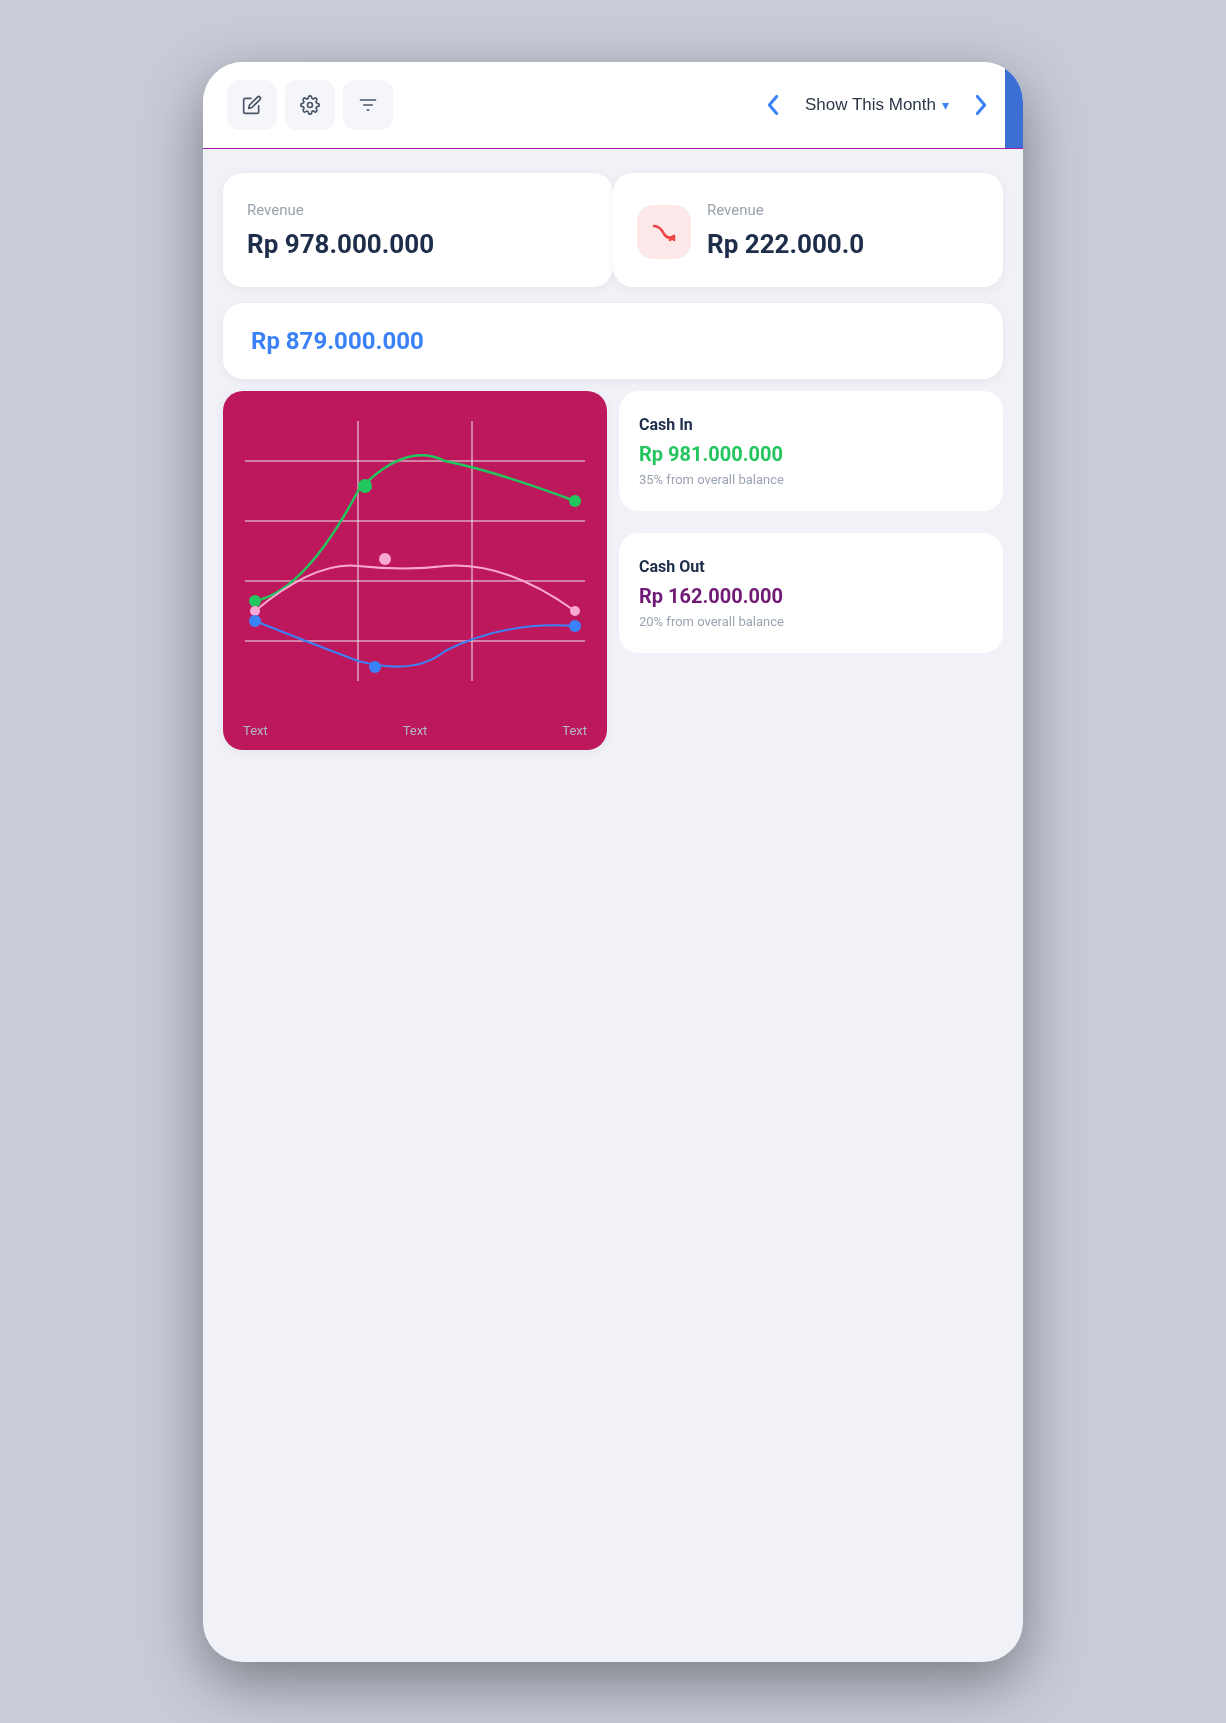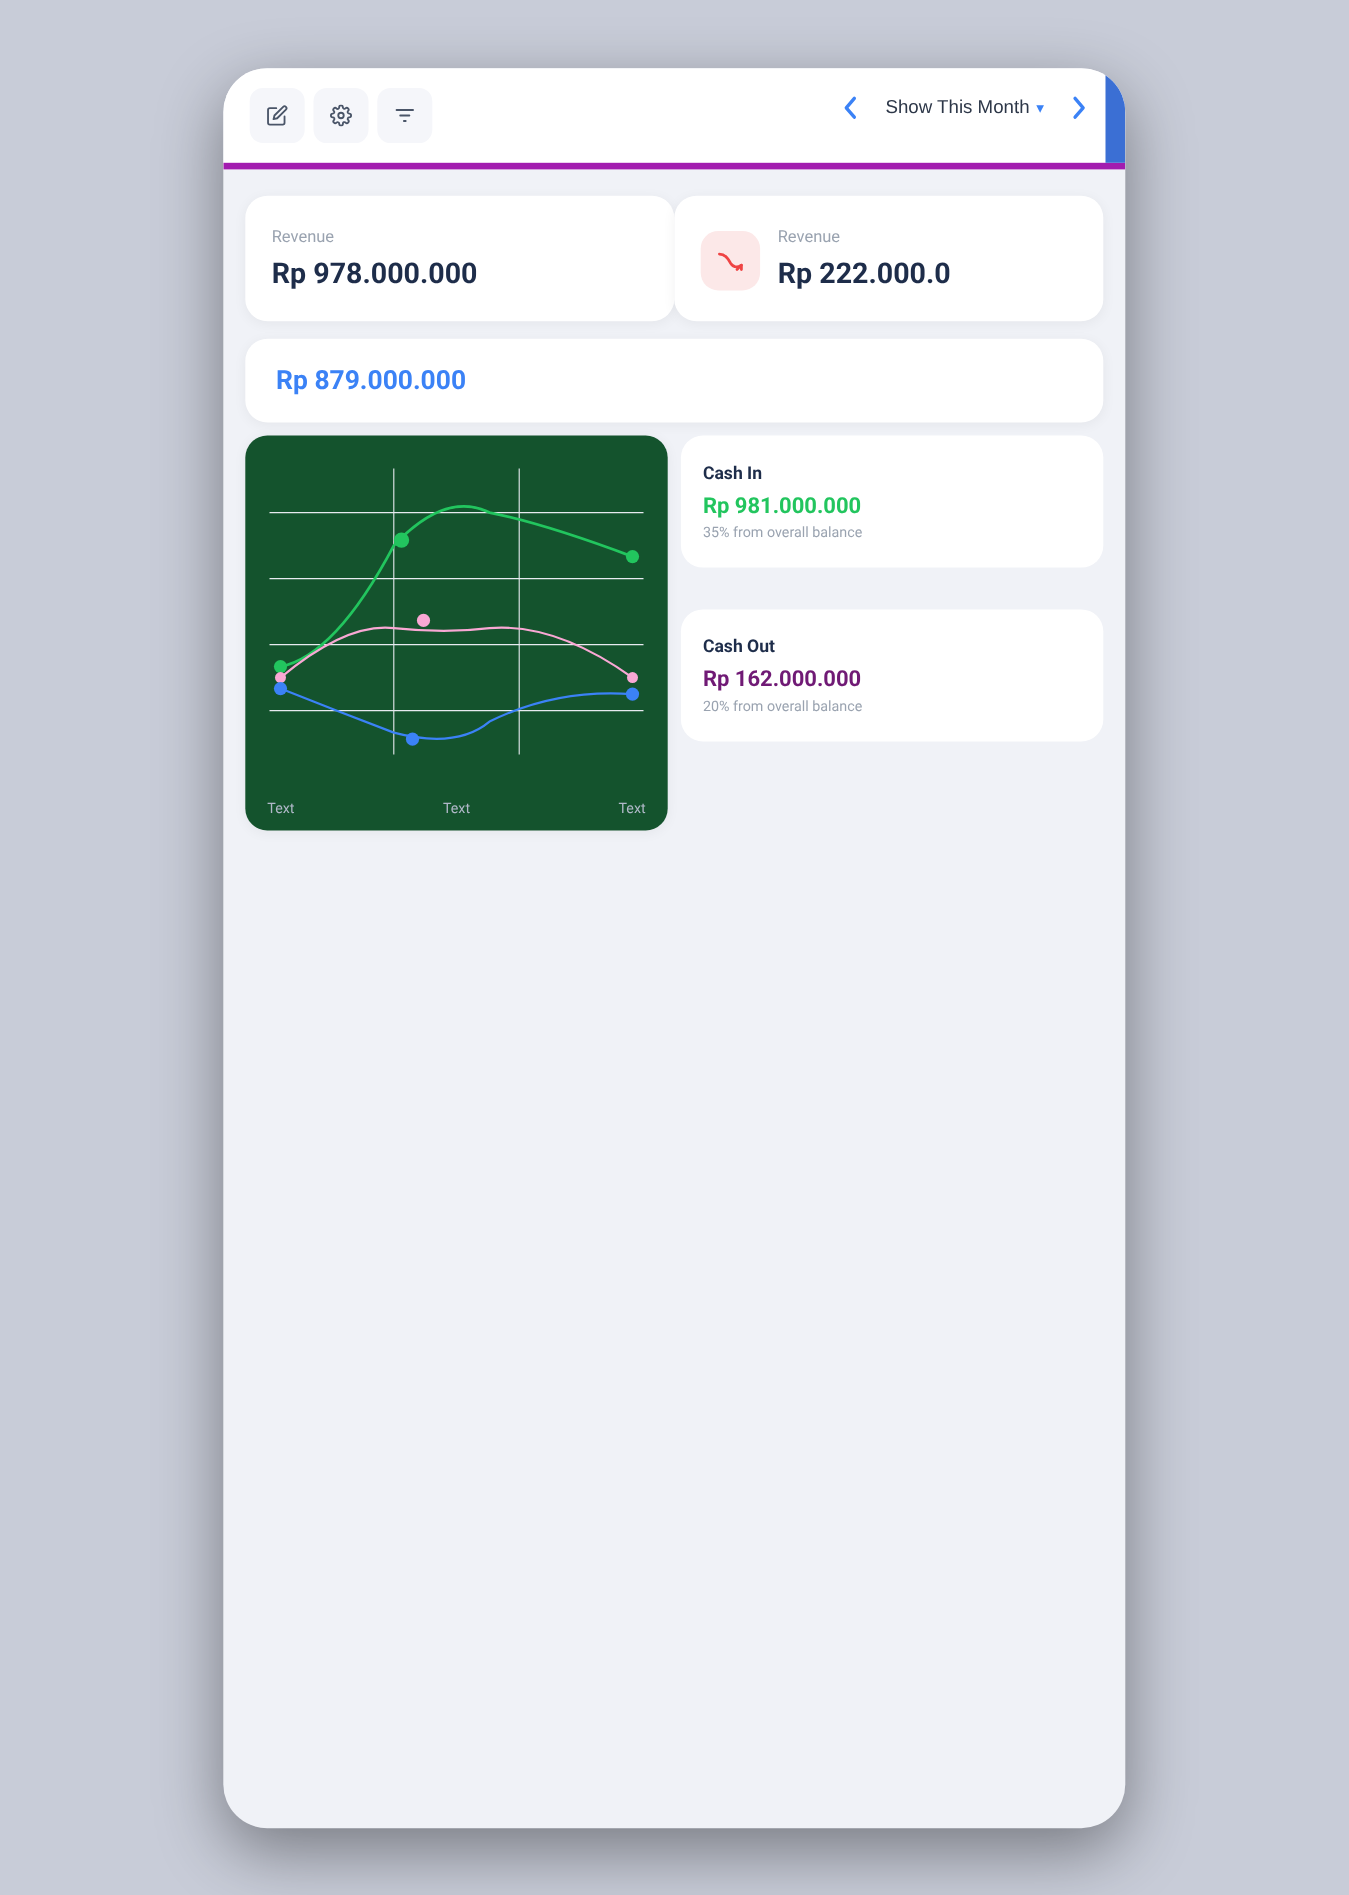--- a/index.html
+++ b/index.html
@@ -20,24 +20,24 @@
       border-radius: 40px;
       overflow: hidden;
       position: relative;
       box-shadow: 0 20px 60px rgba(0,0,0,0.4);
     }
 
     
     .toolbar {
       background: #ffffff;
       display: flex;
-      align-items: flex-start;
+      align-items: center;
       padding: 18px 24px;
       gap: 8px;
-      border-bottom: 6px solid #a21caf;
+      border-bottom: 1px solid #a21caf;
       position: relative;
     }
 
     .toolbar-icon-btn {
       width: 50px;
       height: 50px;
       display: flex;
       align-items: center;
       justify-content: center;
       background: #f5f6fa;
@@ -226,30 +226,30 @@
     }
 
     .full-lower {
       display: grid;
       grid-template-columns: 1fr 1fr;
       gap: 12px;
       align-items: start;
     }
 
     .chart-card {
-      background: #14532d;
+      background: #be185d;
       border-radius: 20px;
       padding: 20px 16px 12px 16px;
       box-shadow: 0 2px 12px rgba(0,0,0,0.05);
     }
 
     .right-stats {
       display: flex;
       flex-direction: column;
-      gap: 28px;
+      gap: 12px;
     }
   </style>
 </head>
 <body>
 
 <div class="phone-container">
 
   <div class="toolbar">
     <button class="toolbar-icon-btn">
       <svg width="20" height="20" viewBox="0 0 24 24" fill="none" stroke="#4a5568" stroke-width="2" stroke-linecap="round" stroke-linejoin="round">

